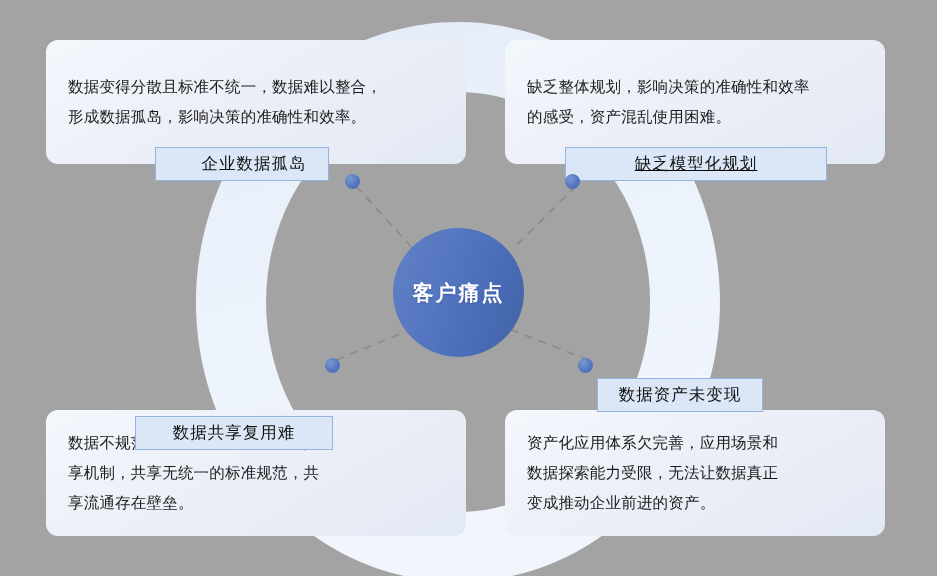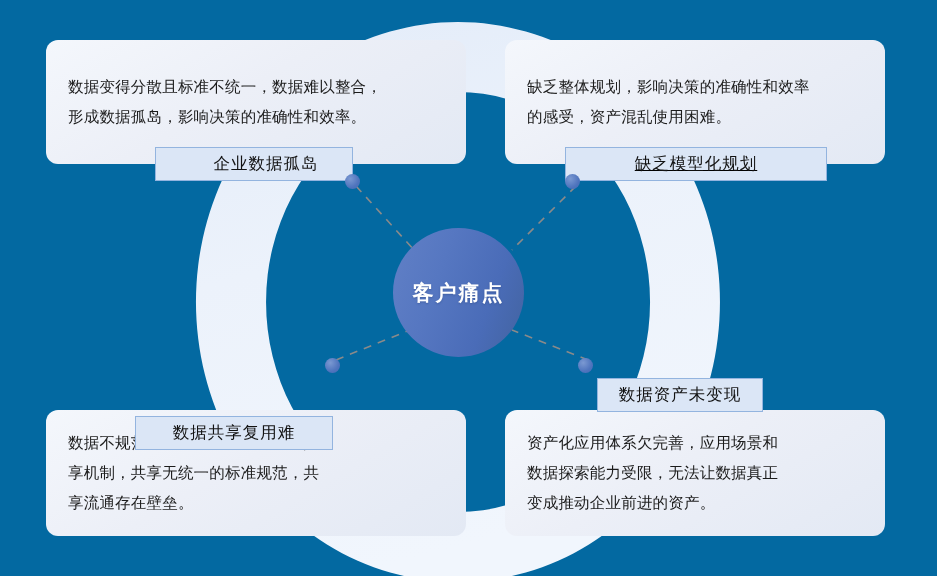--- a/index.html
+++ b/index.html
@@ -5,21 +5,21 @@
   * { margin:0; padding:0; box-sizing:border-box; }
   html, body {
     width:937px; height:576px;
     background:#ffffff;
     font-family:"Liberation Sans", "DejaVu Sans", sans-serif;
     overflow:hidden;
   }
   #stage {
     position:relative;
     width:937px; height:576px;
-    background:#0369a1;
+    background:#a3a3a3;
   }
 
   
   #bg-ring {
     position:absolute;
     left:0; top:0;
     width:937px; height:576px;
     pointer-events:none;
   }
 
@@ -56,21 +56,21 @@
     align-items:center;
     justify-content:center;
   }
   .label-box .label-text {
     font-size:16.5px;
     color:#121212;
     letter-spacing:1px;
     font-family:"DejaVu Sans","Liberation Sans",sans-serif;
   }
 
-  #label-tl { left:155px; top:147px; width:198px;padding-left:24px; }
+  #label-tl { left:155px; top:147px; width:174px;padding-left:24px; }
   #label-tr { left:565px; top:147px; width:262px;text-decoration:underline; }
   #label-bl { left:135px; top:378px; width:198px;margin-top:38px; }
   #label-br { left:597px; top:378px; width:166px; }
 
   
   .node-dot {
     position:absolute;
     width:15px; height:15px;
     border-radius:50%;
     background:radial-gradient(circle at 35% 32%, #7b99d2 0%, #4f74bd 60%, #4469b4 100%);

